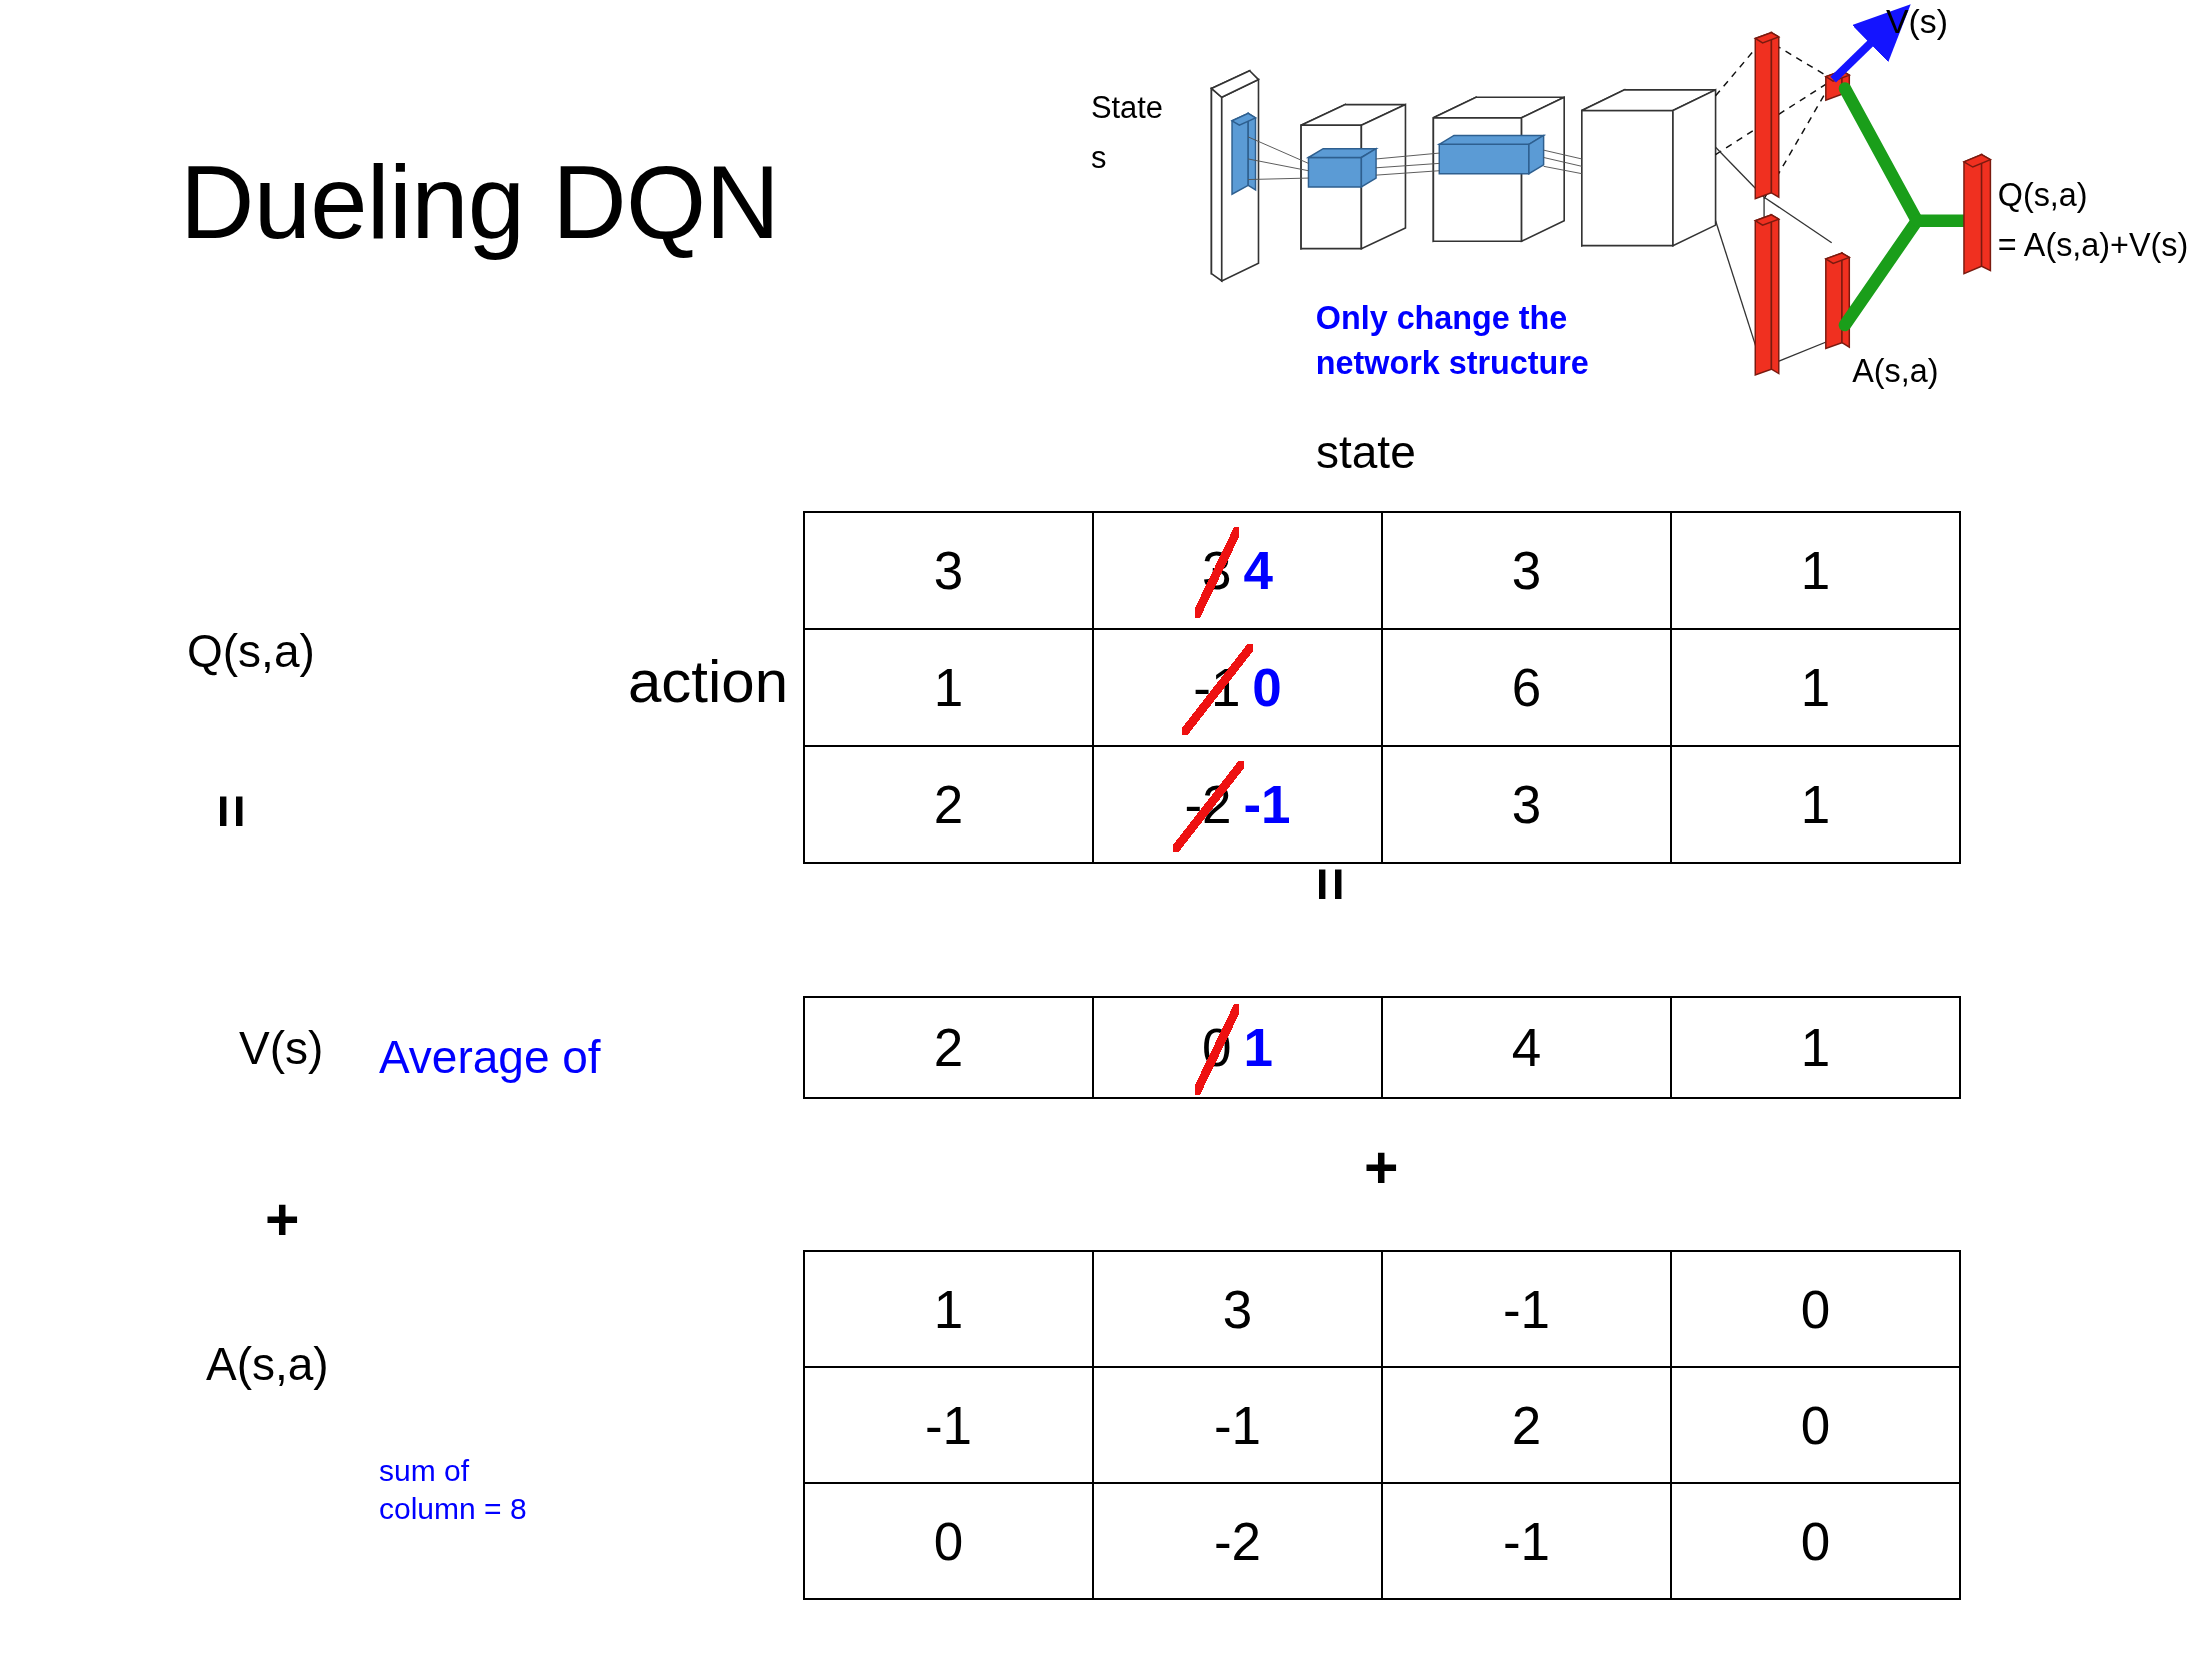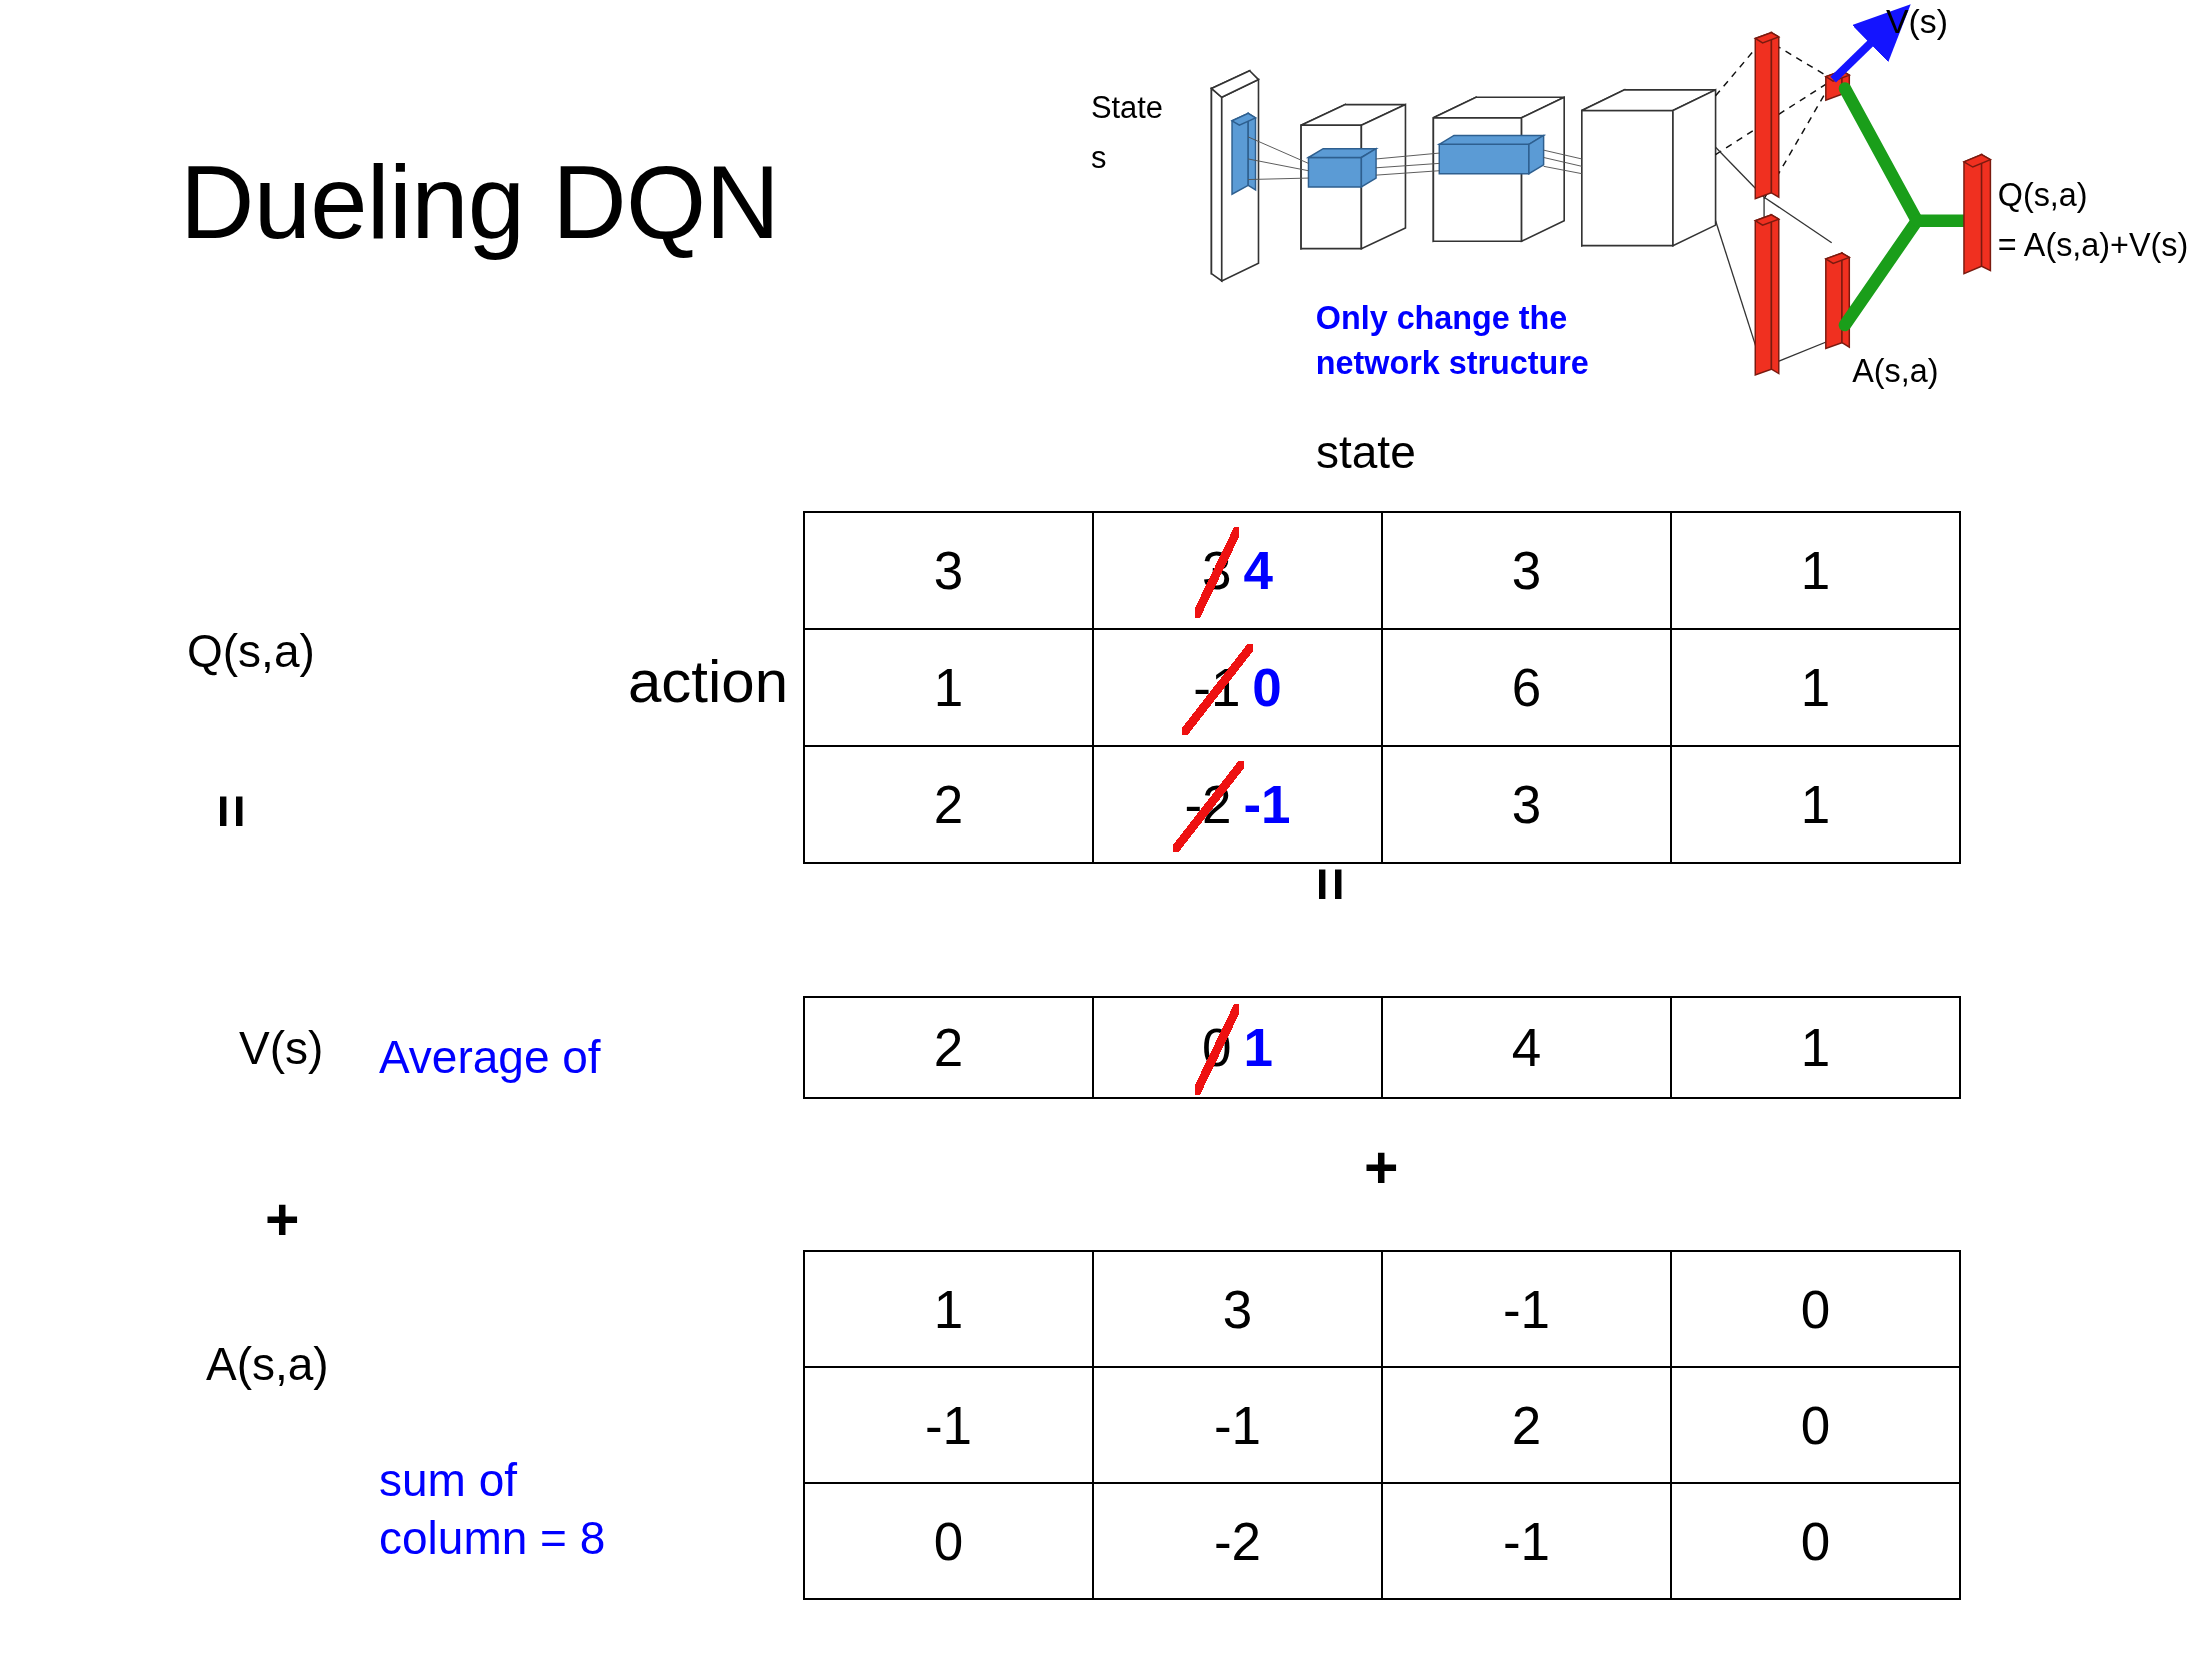--- a/index.html
+++ b/index.html
@@ -24,21 +24,21 @@
   .lbl{font-size:46px;line-height:1.15;color:#000;white-space:nowrap;}
   .lbl-blue{font-size:46px;line-height:1.25;color:#0000ff;white-space:nowrap;}
 
   #state-header{left:1316px;top:426px;font-size:46px;}
   #action-label{left:588px;top:647px;font-size:60px;margin-left:40px;}
   #q-label{left:187px;top:625px;font-size:46px;}
   #v-label{left:239px;top:1022px;font-size:46px;}
   #a-label{left:206px;top:1338px;font-size:46px;}
 
   #avg-note{left:379px;top:1029px;font-size:46px;width:353px;line-height:1.25;}
-  #sum-note{left:379px;top:1452px;font-size:46px;width:382px;line-height:1.25;}
+  #sum-note{left:379px;top:1452px;font-size:30px;width:382px;line-height:1.25;}
 
   
   .op{font-size:59px;font-weight:700;line-height:1;color:#000;}
   #eq-left{left:261px;top:794px;transform:rotate(90deg);transform-origin:0 0;}
   #plus-left{left:265px;top:1191px;}
   #eq-mid{left:1360px;top:867px;transform:rotate(90deg);transform-origin:0 0;}
   #plus-mid{left:1364px;top:1139px;}
 
   
   .grid{position:absolute;border-collapse:collapse;table-layout:fixed;}

